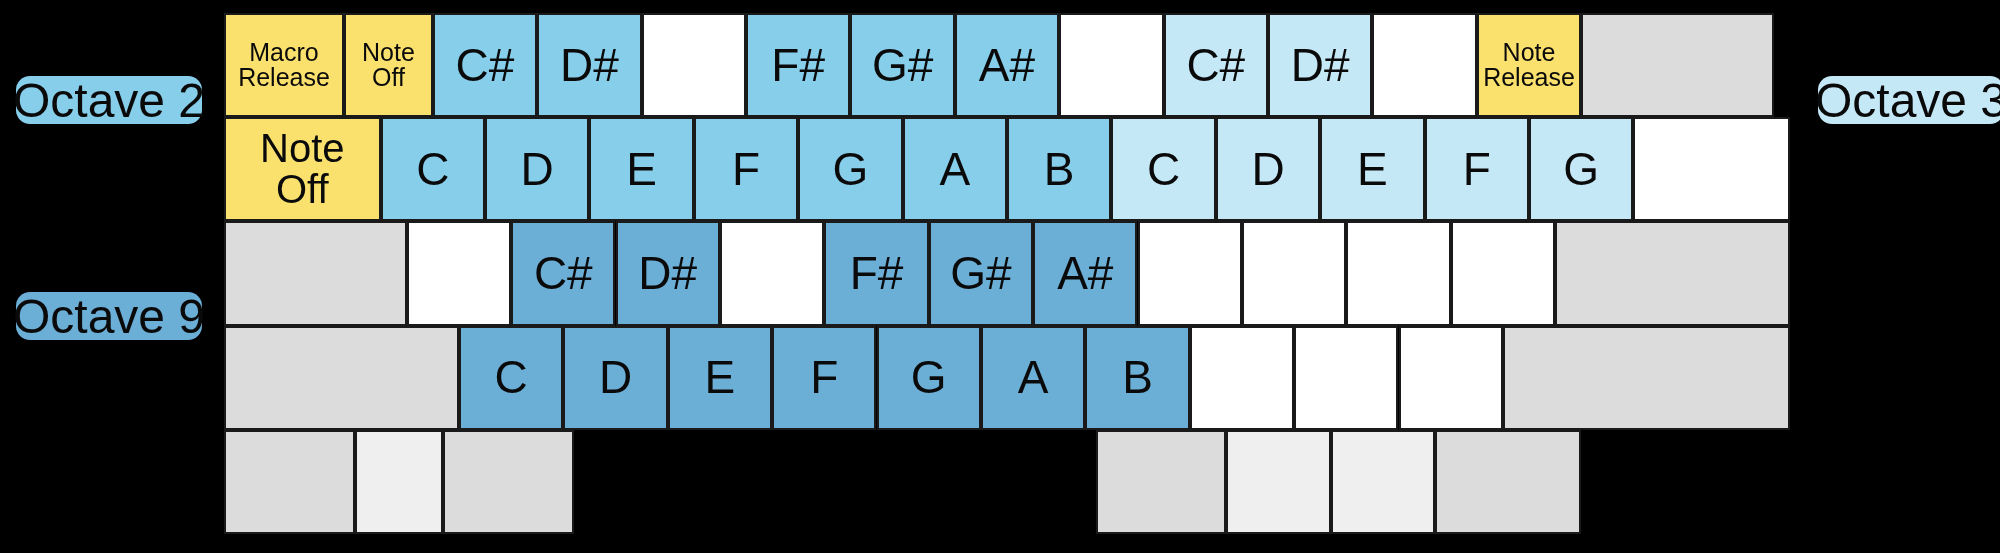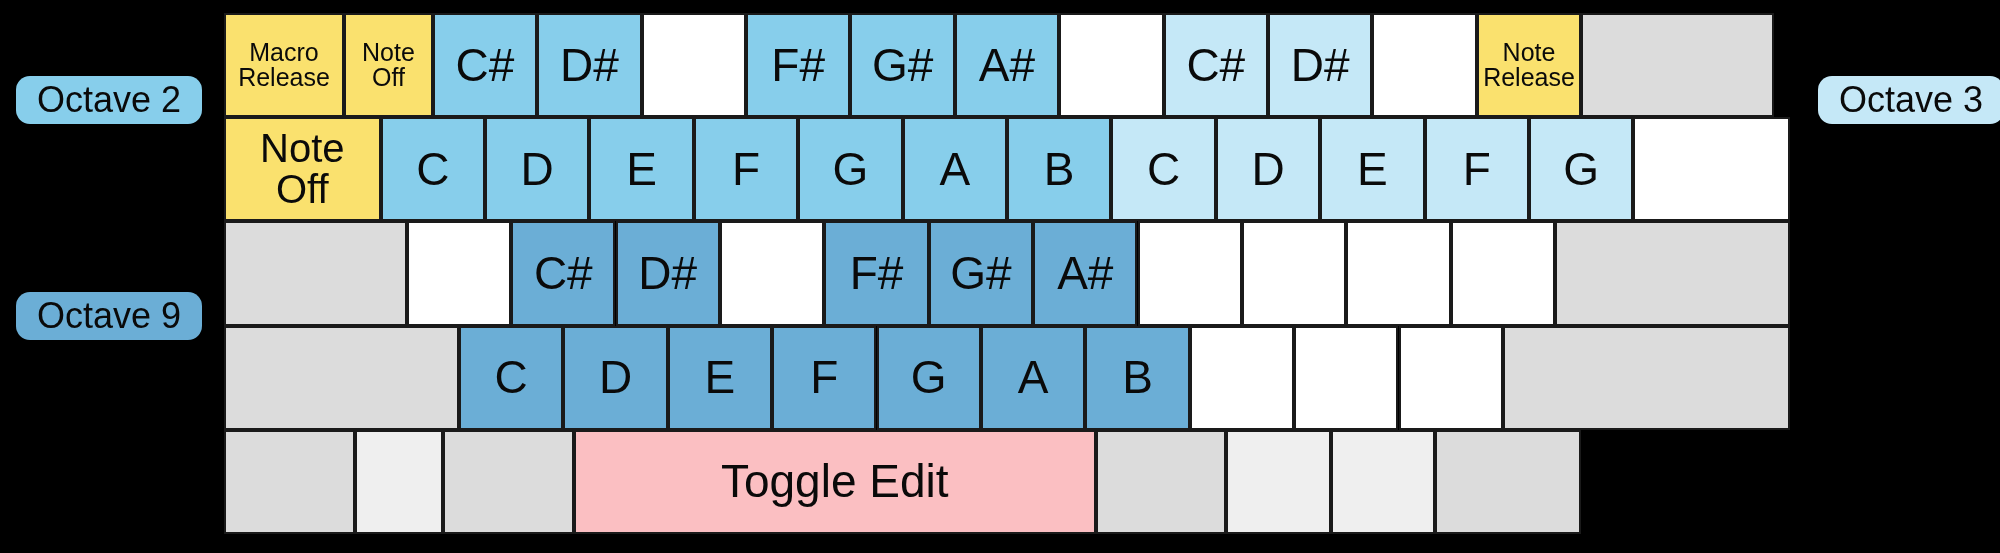--- a/index.html
+++ b/index.html
@@ -55,21 +55,21 @@
   .sz-md  { font-size: 40px; }
   .sz-sm  { font-size: 25px; }
 
   
   .octave-pill {
     position: absolute;
     display: flex;
     align-items: center;
     justify-content: center;
     border-radius: 14px;
-    font-size: 36px;
+    font-size: 48px;
     color: #0a0a0a;
     padding: 20px 18px;
     box-sizing: border-box;
     white-space: nowrap;
   }
   #octave2-pill { left: 16px;   top: 76px;  width: 186px; height: 48px; }
   #octave1-pill { left: 16px;   top: 292px; width: 186px; height: 48px; }
   #octave3-pill { left: 1818px; top: 76px;  width: 186px; height: 48px; }
 </style>
 </head>
@@ -246,23 +246,20 @@
     <div class="kb-row">
       <div class="key" style="left: 0px; width: 130.5px; background: rgb(220, 220, 220);">
         <span class="klabel sz-lg"></span>
       </div>
       <div class="key" style="left: 130.5px; width: 88.74px; background: rgb(239, 239, 239);">
         <span class="klabel sz-lg"></span>
       </div>
       <div class="key" style="left: 219.24px; width: 130.5px; background: rgb(220, 220, 220);">
         <span class="klabel sz-lg"></span>
       </div>
-      <div class="key" style="left: 349.74px; width: 522px; background: rgb(251, 191, 194);">
-        <span class="klabel sz-lg">Toggle Edit</span>
-      </div>
       <div class="key" style="left: 871.74px; width: 130.5px; background: rgb(220, 220, 220);">
         <span class="klabel sz-lg"></span>
       </div>
       <div class="key" style="left: 1002.24px; width: 104.4px; background: rgb(239, 239, 239);">
         <span class="klabel sz-lg"></span>
       </div>
       <div class="key" style="left: 1106.64px; width: 104.4px; background: rgb(239, 239, 239);">
         <span class="klabel sz-lg"></span>
       </div>
       <div class="key" style="left: 1211.04px; width: 146.16px; background: rgb(220, 220, 220);">

